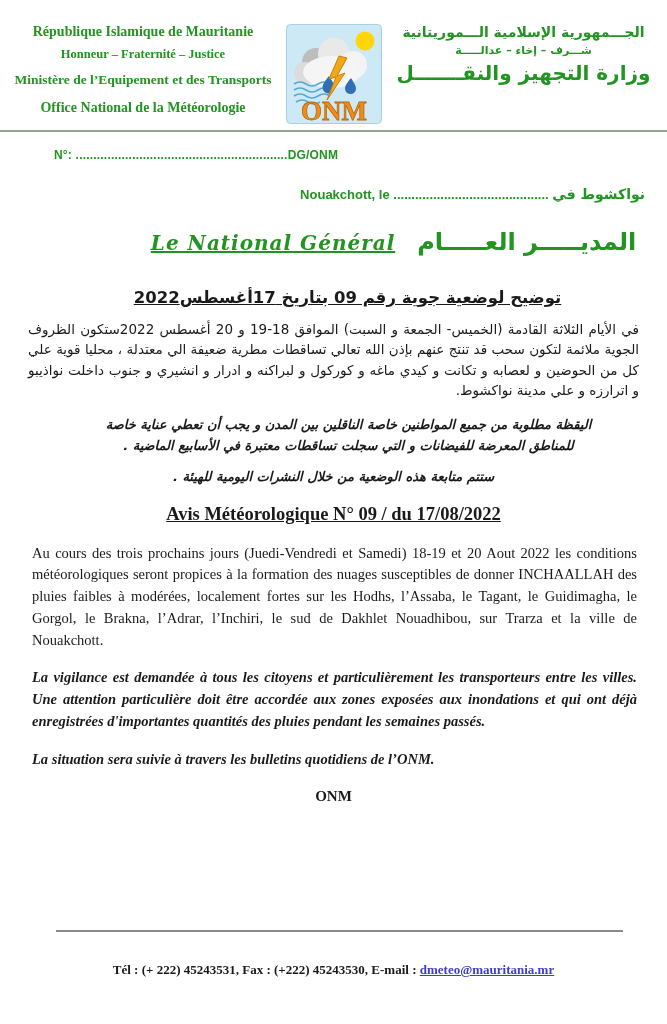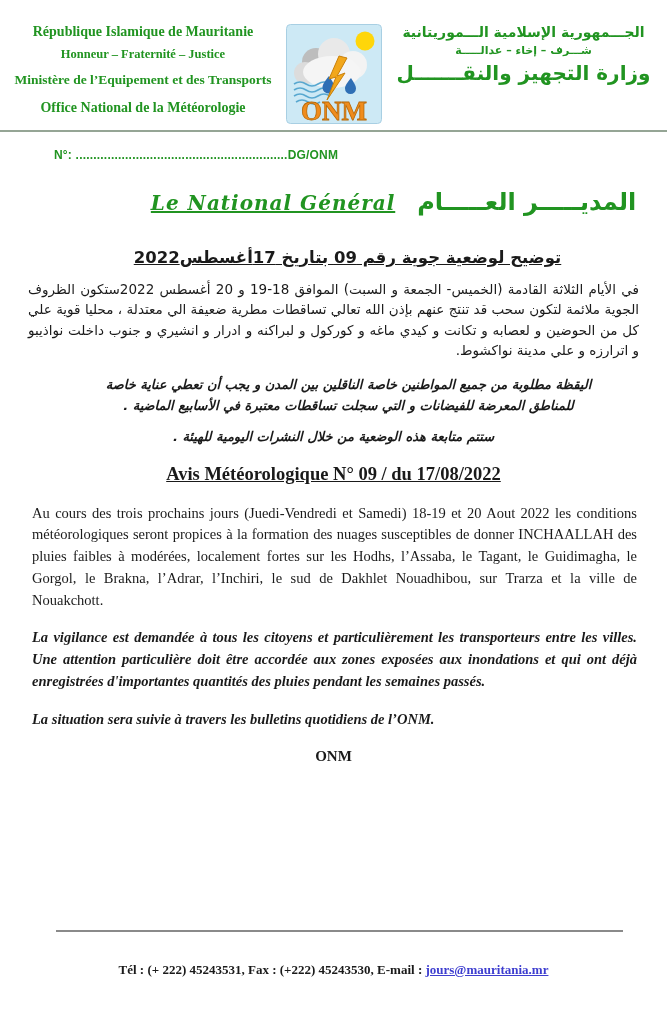--- a/index.html
+++ b/index.html
@@ -149,36 +149,41 @@
 
     <div class="h-col h-right">
       <div class="l1">الجـــمهورية الإسلامية الـــموريتانية</div>
       <div class="l2">شـــرف – إخاء – عدالـــــة</div>
       <div class="l3">وزارة التجهيز والنقـــــــل</div>
     </div>
   </div>
 
   <div class="ref-line">N°: ............................................................DG/ONM</div>
 
+  <div class="place-date">
+    <span>Nouakchott, le</span>
+    <span>...........................................</span>
+    <span class="ar">نواكشوط في</span>
+  </div>
 
   <div class="director">
     <span class="director-fr">Le National Général</span>
     <span class="director-ar">المديـــــر العـــــام</span>
   </div>
 
   <div class="ar ar-title">توضيح لوضعية جوية رقم 09 بتاريخ 17أغسطس2022</div>
   <div class="ar ar-body">في الأيام الثلاثة القادمة   (الخميس- الجمعة و السبت) الموافق 18-19 و 20 أغسطس 2022ستكون الظروف الجوية ملائمة لتكون سحب قد تنتج عنهم بإذن الله تعالي تساقطات مطرية ضعيفة الي معتدلة ، محليا قوية  علي كل من الحوضين و لعصابه و تكانت و كيدي ماغه و كوركول و لبراكنه و ادرار و انشيري و جنوب داخلت نواذيبو و اترارزه و علي مدينة نواكشوط.</div>
   <div class="ar ar-warning">اليقظة مطلوبة من جميع المواطنين خاصة الناقلين بين المدن و يجب  أن تعطي عناية خاصة للمناطق المعرضة للفيضانات و التي سجلت تساقطات معتبرة في الأسابيع الماضية .</div>
   <div class="ar ar-followup">ستتم متابعة هذه الوضعية من خلال النشرات اليومية للهيئة .</div>
 
   <div class="fr-title">Avis Météorologique N° 09 / du 17/08/2022</div>
   <div class="fr-body">Au cours des trois prochains jours (Juedi-Vendredi et Samedi) 18-19 et 20 Aout 2022  les conditions météorologiques seront propices à la formation des nuages susceptibles de donner INCHAALLAH des pluies faibles à modérées, localement fortes  sur les Hodhs, l’Assaba, le Tagant, le Guidimagha, le Gorgol, le Brakna, l’Adrar, l’Inchiri, le sud de Dakhlet Nouadhibou, sur Trarza et la ville de Nouakchott.</div>
   <div class="fr-warning">La vigilance est demandée à tous les citoyens et particulièrement les transporteurs entre les villes. Une attention particulière doit être accordée aux zones exposées aux inondations et qui ont déjà enregistrées d'importantes quantités des pluies pendant les semaines passés.</div>
   <div class="fr-followup">La situation sera suivie à travers les bulletins quotidiens de l’ONM.</div>
 
   <div class="signature">ONM</div>
 
   <div class="footer-rule"></div>
   <div class="footer-text">
-    <span>Tél : (+ 222) 45243531, Fax : (+222) 45243530, E-mail : </span><a href="#">jours@mauritania.mr</a>
+    <span>Tél : (+ 222) 45243531, Fax : (+222) 45243530, E-mail : </span><a href="#">dmeteo@mauritania.mr</a>
   </div>
 
 </div>
 
 </body></html>

